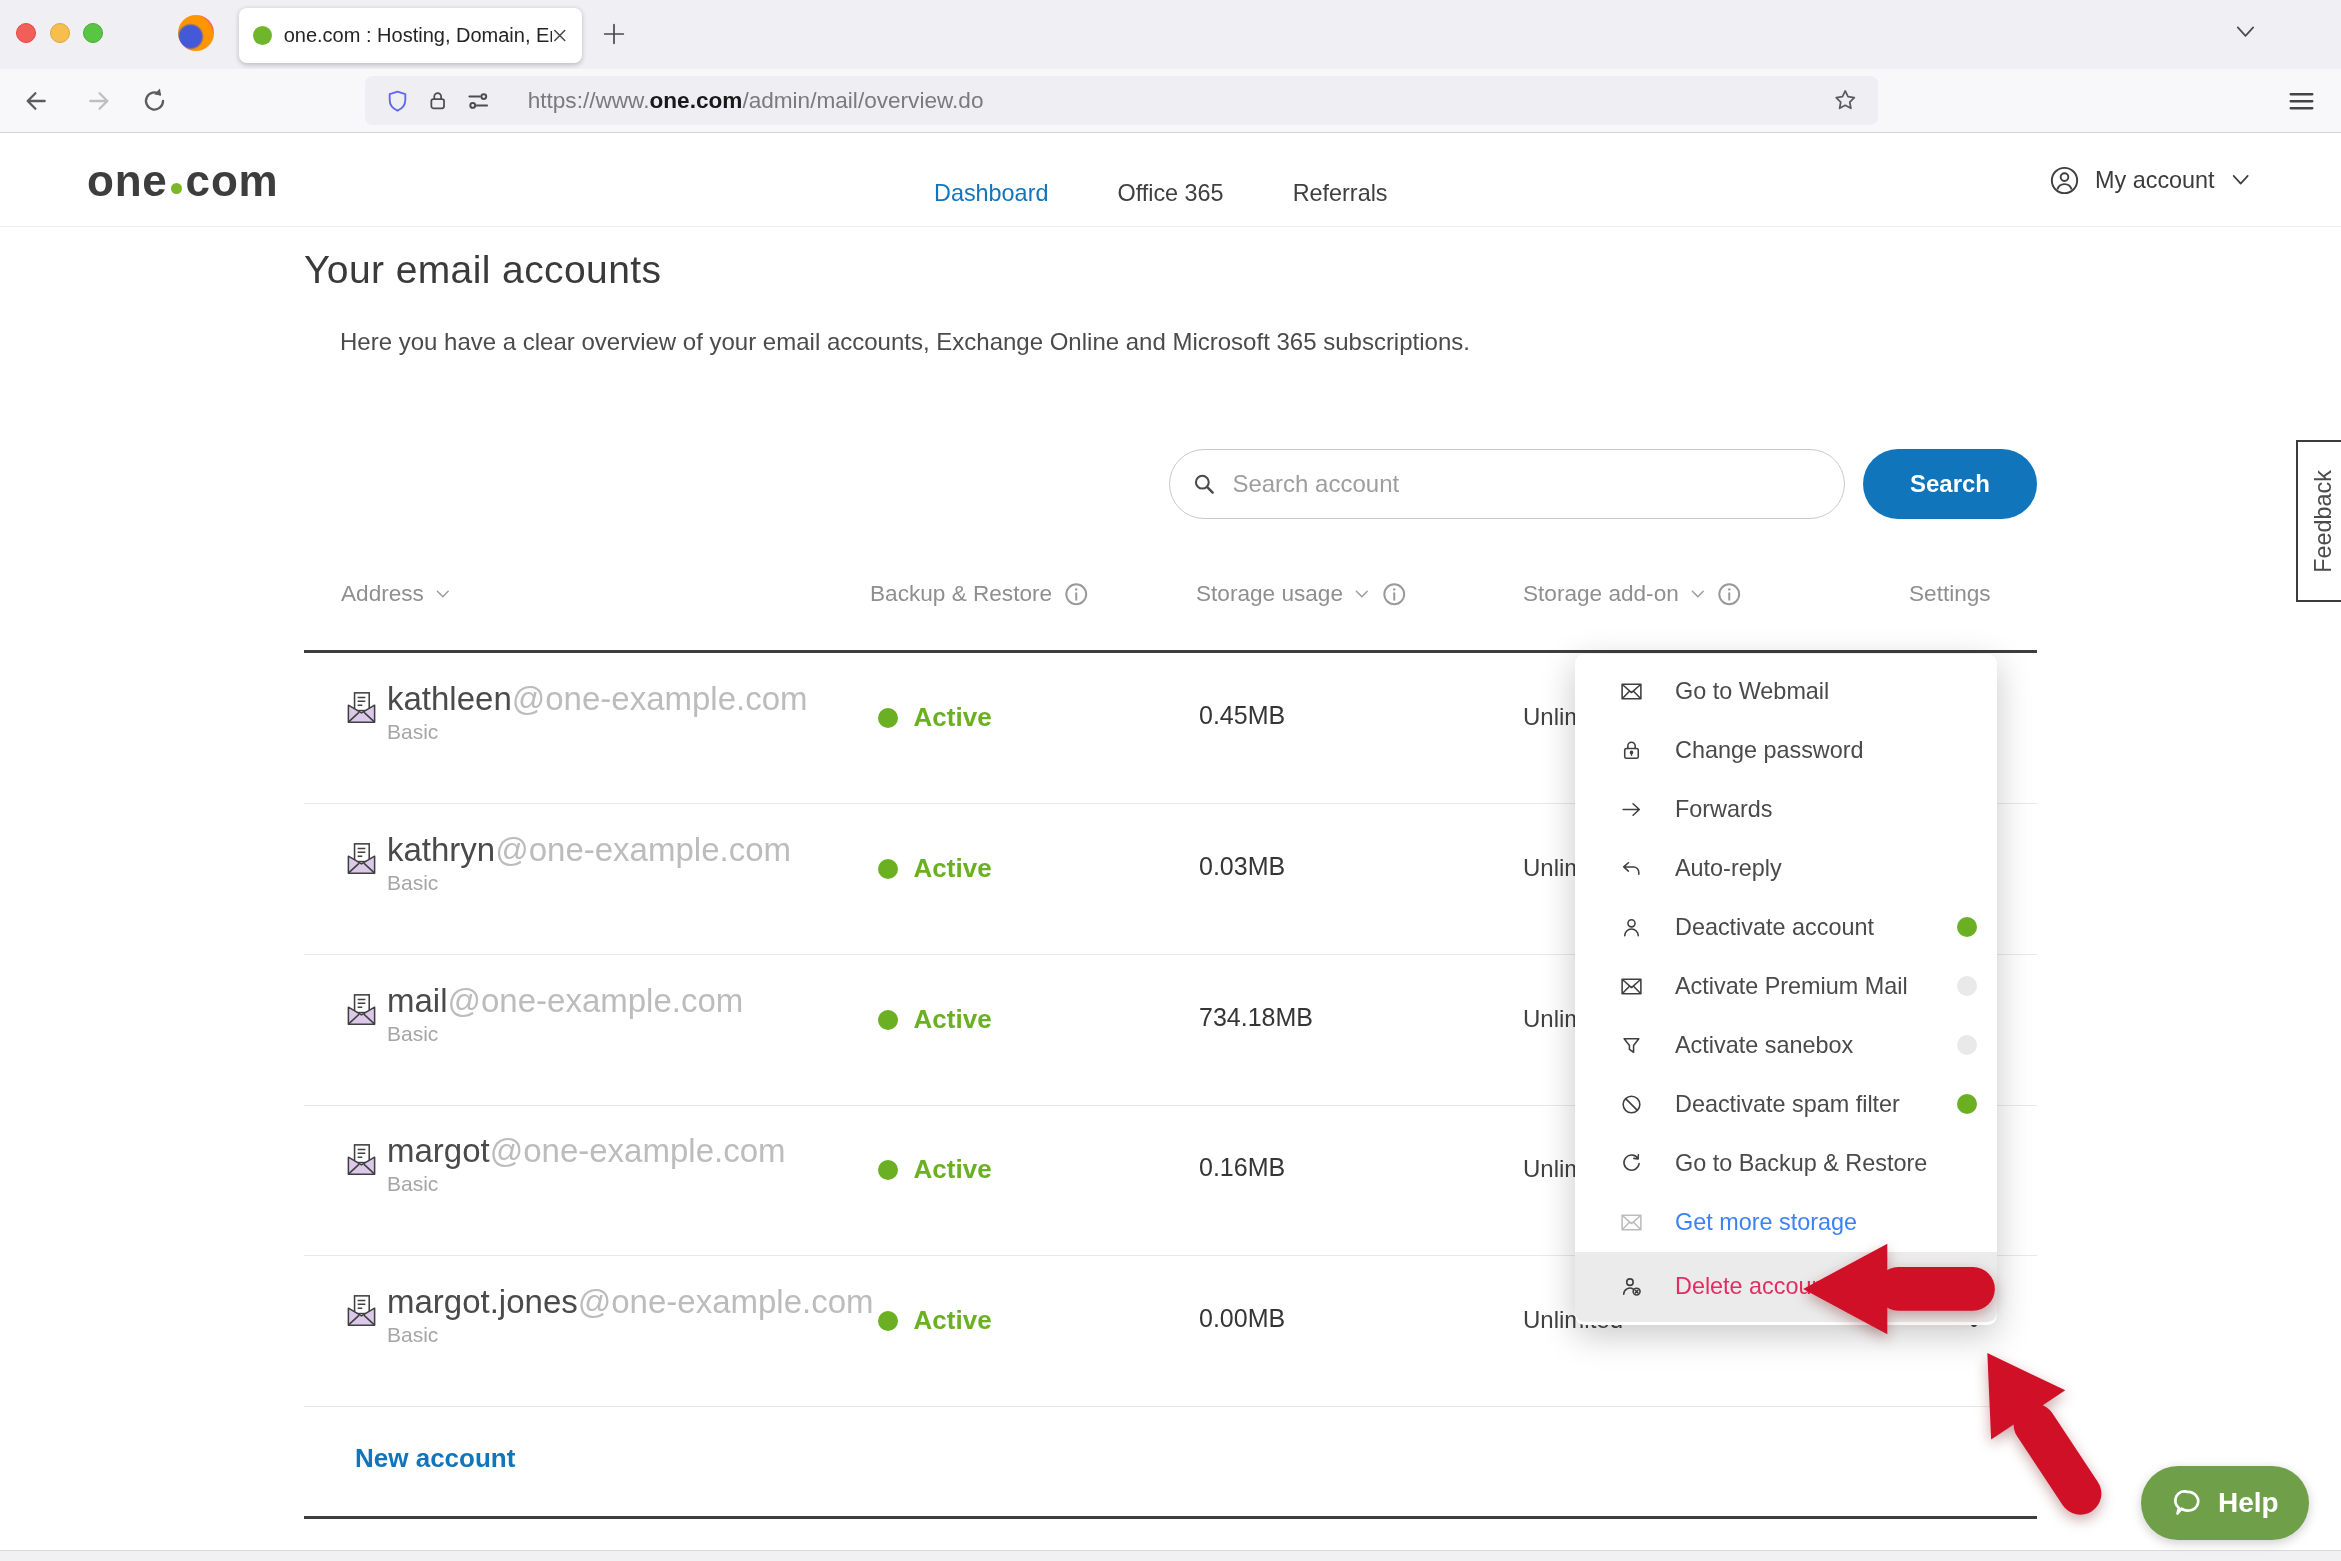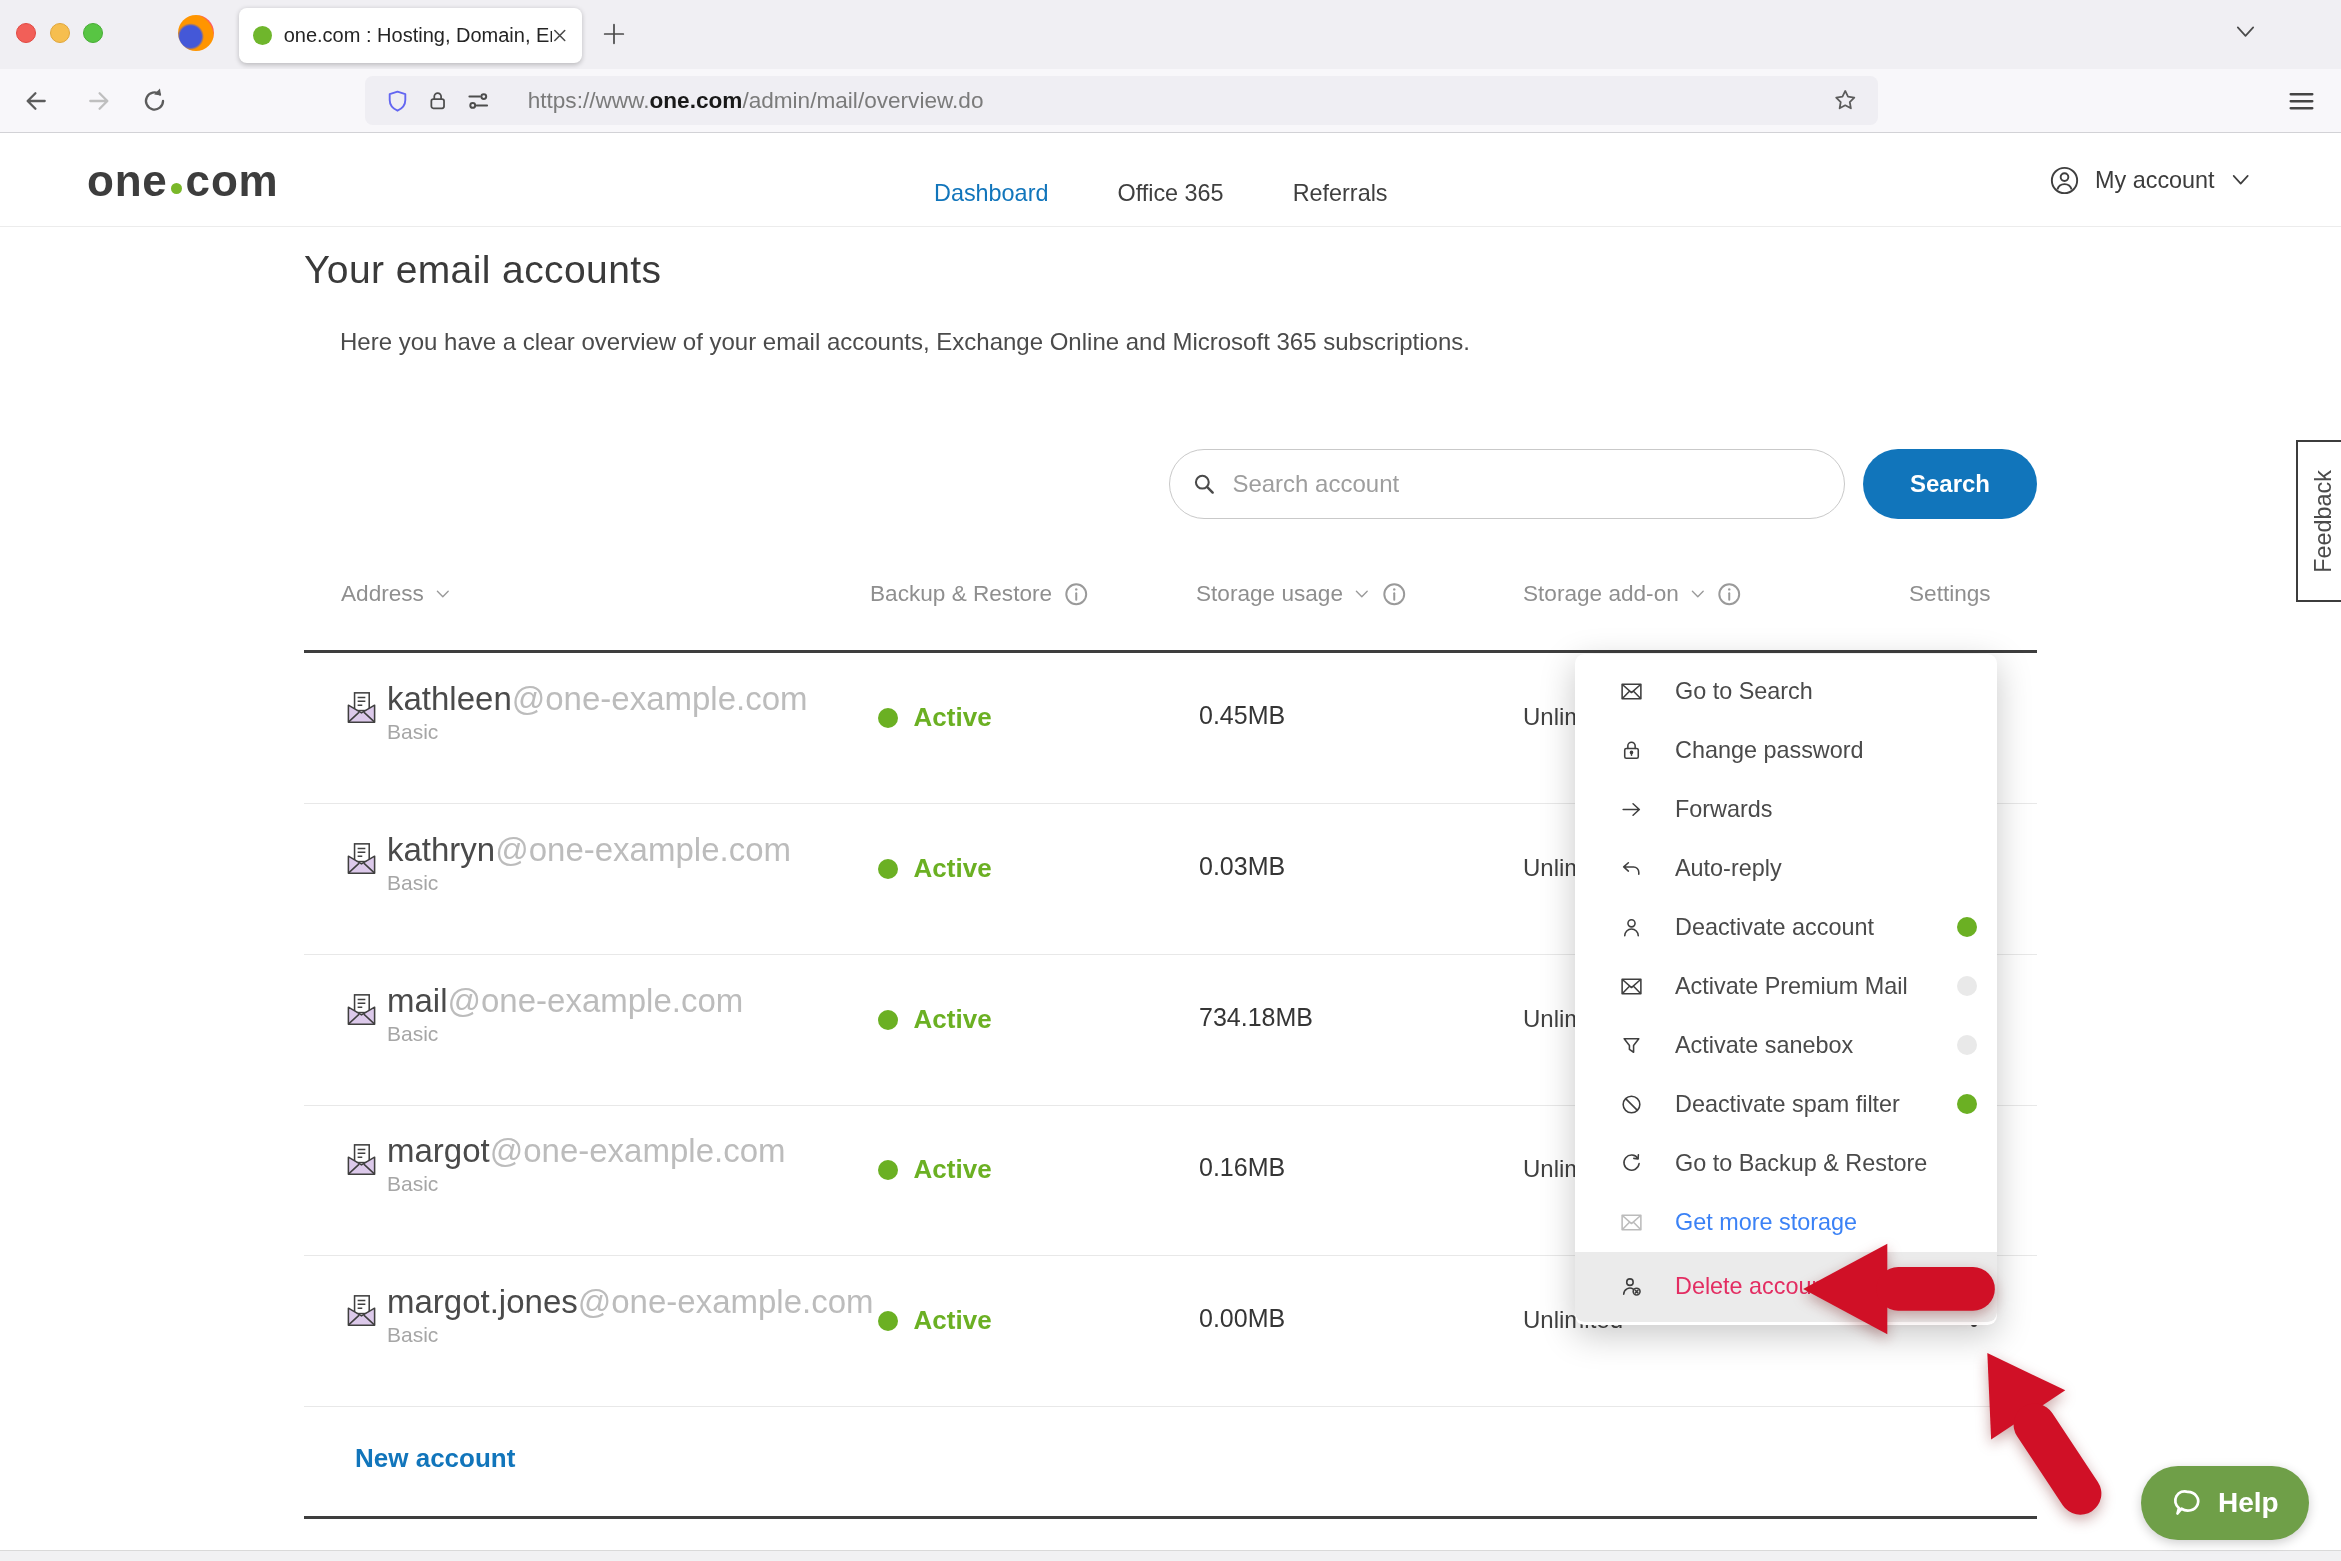--- a/index.html
+++ b/index.html
@@ -355,21 +355,21 @@
   <div class="footer-strip"></div>
 
   <div class="menu">
     <div class="menu-item">
       <span class="mi-icon">
           <svg width="25" height="25" viewBox="0 0 24 24">
             <rect x="3" y="5" width="18" height="14"></rect>
             <path d="M3.5 5.5 L12 13 L20.5 5.5 M3.5 18.5 L9.8 12 M20.5 18.5 L14.2 12"></path>
           </svg>
         </span>
-      <span>Go to Search</span>
+      <span>Go to Webmail</span>
     </div>
     <div class="menu-item">
       <span class="mi-icon">
           <svg width="25" height="25" viewBox="0 0 24 24">
             <rect x="5.5" y="10" width="13" height="9.5" rx="1.5"></rect>
             <path d="M8.5 10 V7.5 a3.5 3.5 0 0 1 7 0 V10"></path>
             <circle cx="12" cy="13.8" r="1" fill="#3f3f3f"></circle>
             <path d="M12 14.8 V16.6"></path>
           </svg>
         </span>

